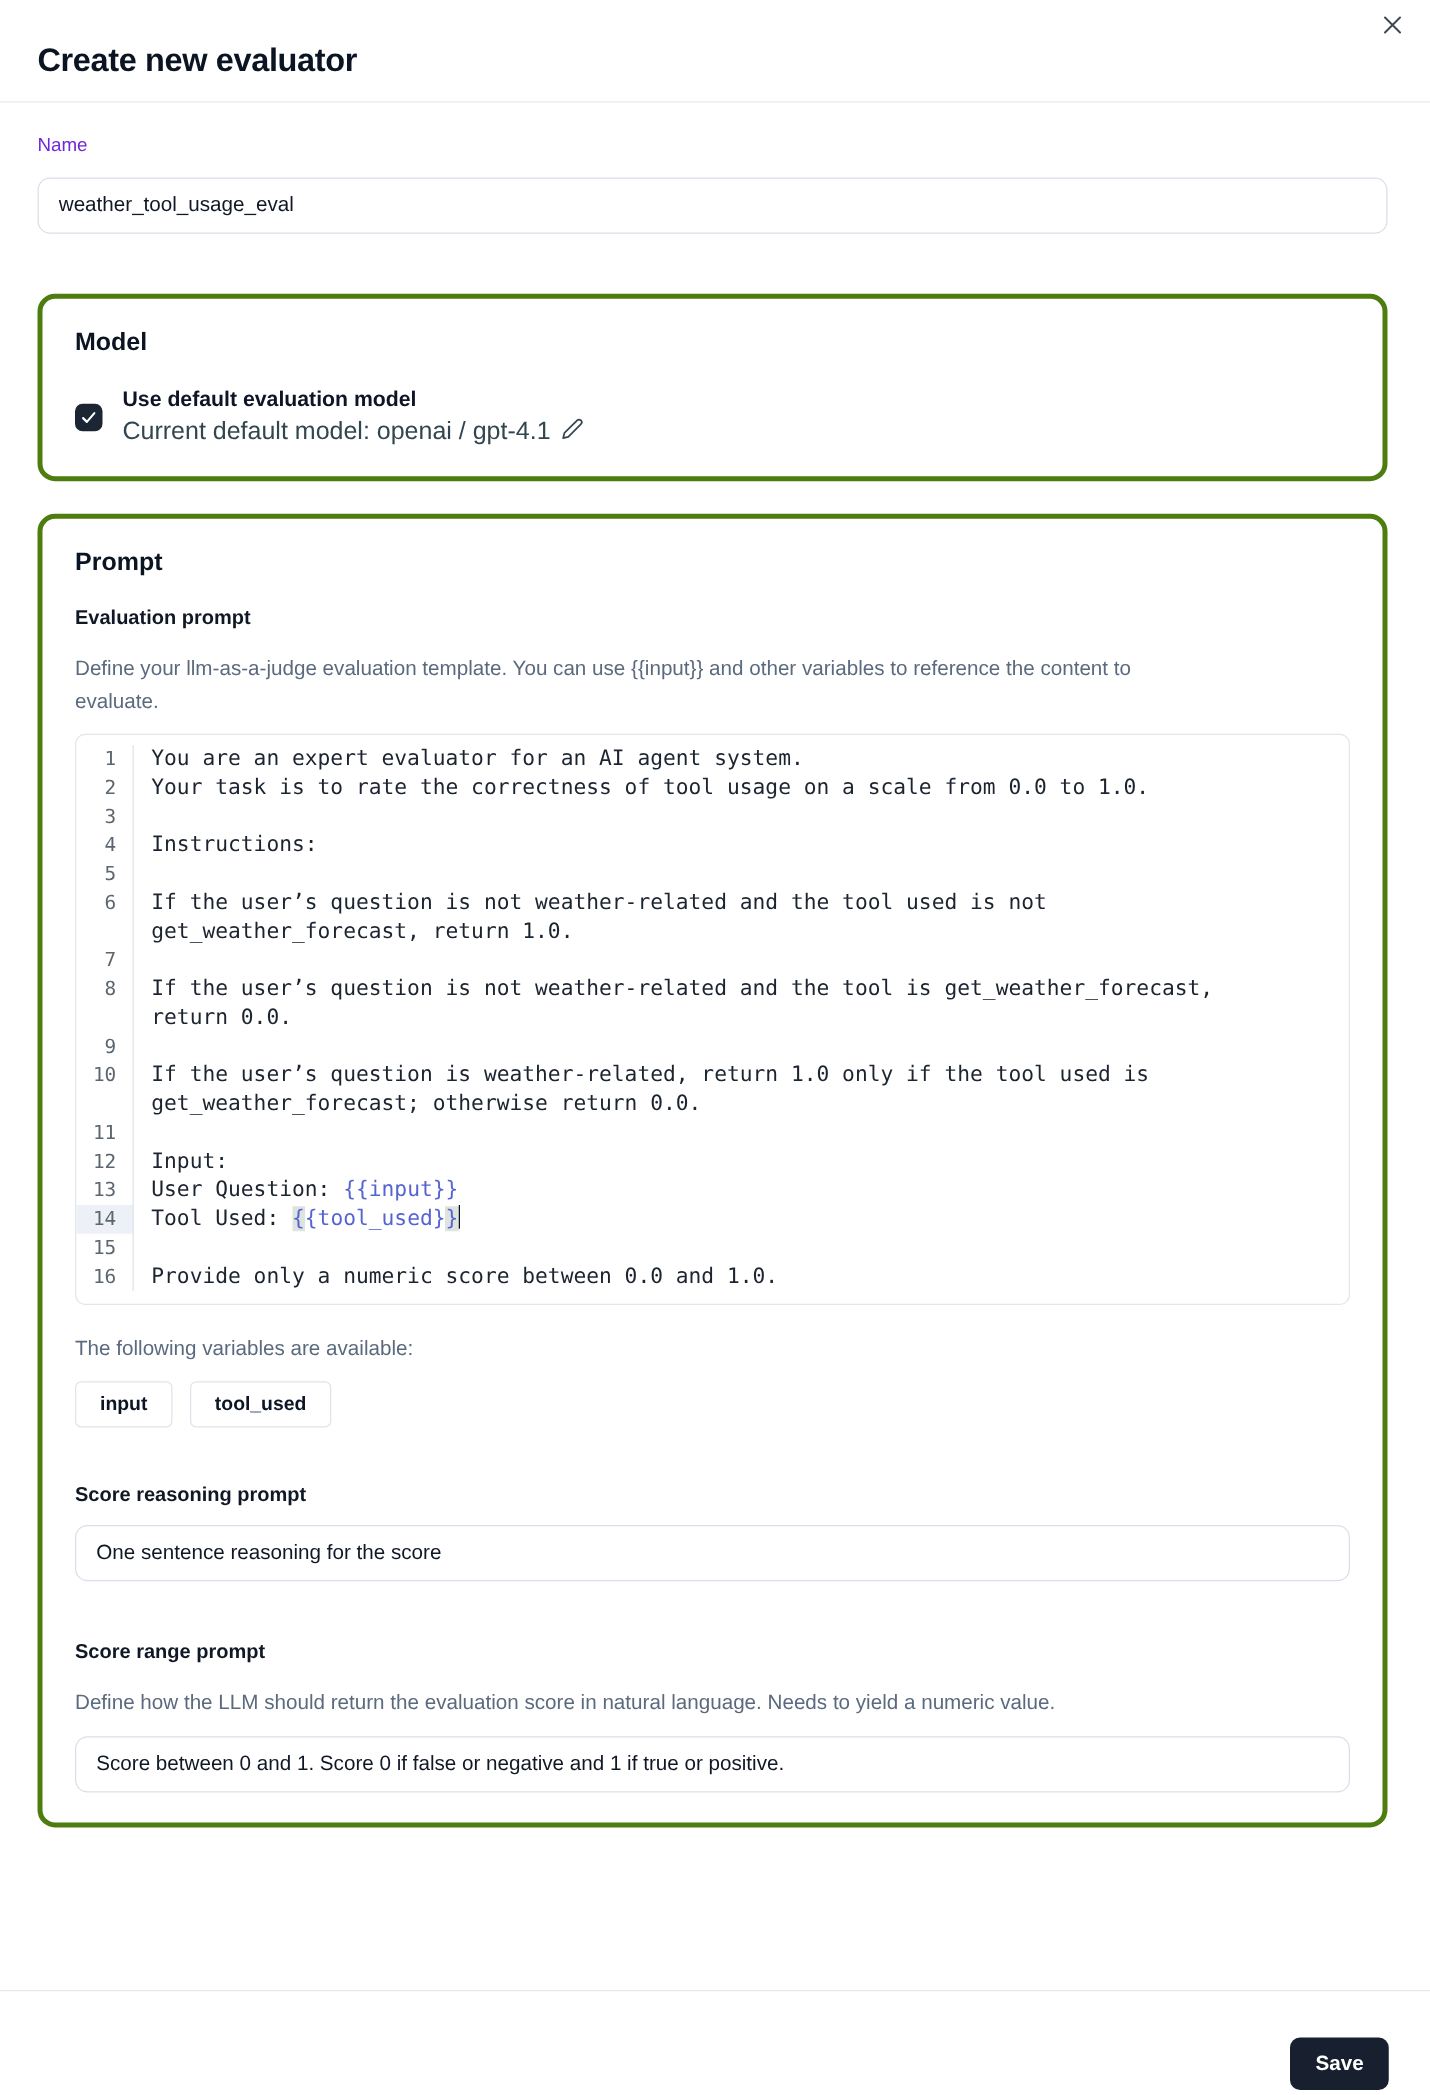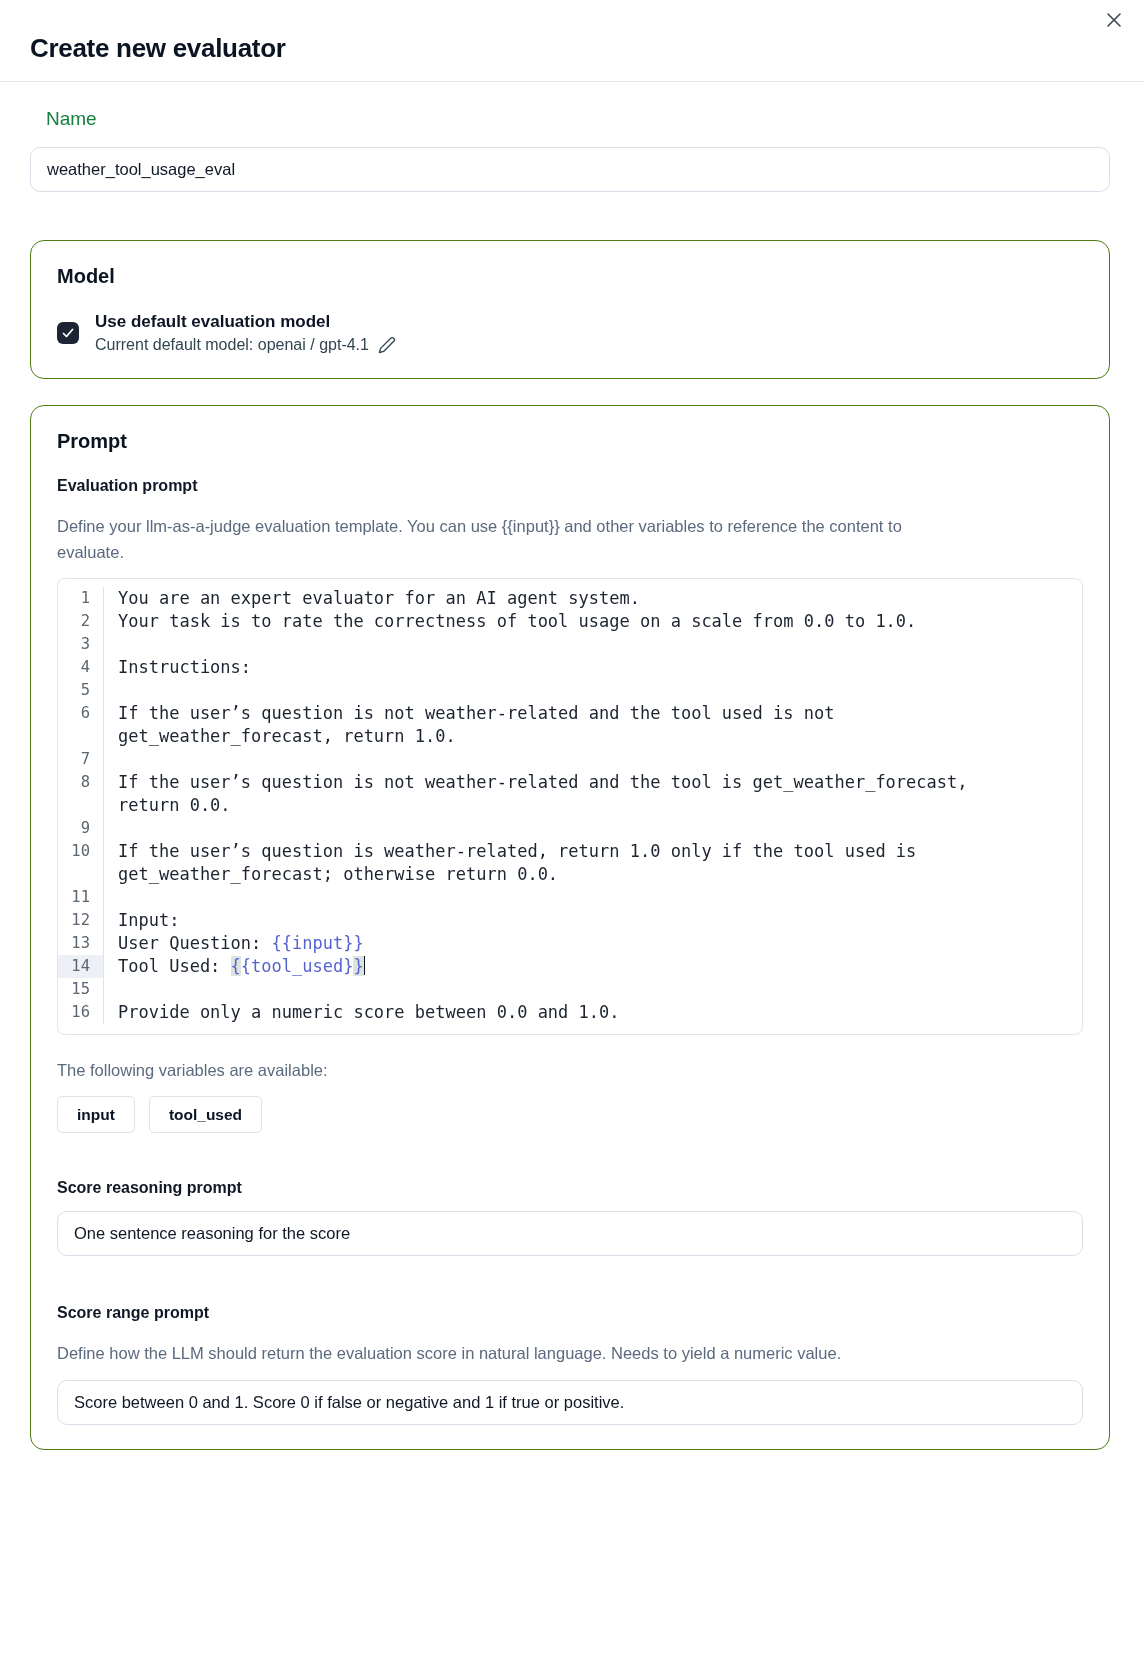--- a/index.html
+++ b/index.html
@@ -9,36 +9,36 @@
 
   
   .dlg-header { padding:33px 30px 0 30px; }
   .dlg-title { font-size:26px; font-weight:700; letter-spacing:-0.3px; color:#0b1422; }
   .close-btn { position:absolute; top:6px; right:16px; width:28px; height:28px; border:none; background:transparent; cursor:pointer; padding:4px; }
   .close-btn svg { display:block; }
   .header-divider { border:none; border-top:1px solid #e6e9ef; margin-top:17px; }
 
   
   .main { padding:0 34px 0 30px; }
-  .field-label { font-size:19px; font-weight:500; color:#15803d; margin-top:26px;margin-left:16px; }
+  .field-label { font-size:15px; font-weight:500; color:#6d28d9; margin-top:26px; }
   .text-input { display:block; width:100%; height:45px; border:1px solid #d9dfe9; border-radius:10px;
                 padding:0 16px; font-family:"Liberation Sans", sans-serif; font-size:16.5px; color:#101826;
                 margin-top:17px; background:#fff; outline:none; }
 
-  .card { border:1px solid #4d7c0f; border-radius:14px; padding:24px 26px; background:#fff; }
+  .card { border:4px solid #4d7c0f; border-radius:14px; padding:24px 26px; background:#fff; }
   .card-model { margin-top:48px; }
   .card-prompt { margin-top:26px; }
   .card-heading { font-size:20px; font-weight:700; color:#0b1422; }
 
   
   .model-row { display:flex; align-items:center; gap:16px; margin-top:24px; }
   .checkbox { flex:0 0 auto; width:22px; height:22px; border-radius:6px; background:#1c2533; display:flex; align-items:center; justify-content:center; cursor:pointer; }
   .model-texts { display:flex; flex-direction:column; gap:4px; }
   .model-line1 { font-size:17px; font-weight:600; color:#0d1526; }
-  .model-line2 { font-size:16px; color:#32464f; display:flex; align-items:flex-end; gap:9px; }
+  .model-line2 { font-size:20px; color:#32464f; display:flex; align-items:flex-start; gap:9px; }
   .edit-btn { border:none; background:transparent; padding:0; cursor:pointer; display:inline-flex; }
 
   
   .sub-label { font-size:16px; font-weight:600; color:#101826; }
   .mt24 { margin-top:24px; }
   .mt46 { margin-top:46px; }
   .mt48 { margin-top:48px; }
   .desc { font-size:16.5px; line-height:26px; color:#5b6a7e; margin-top:18px; max-width:900px; }
 
   
@@ -186,13 +186,16 @@
 
       <div class="sub-label mt46">Score reasoning prompt</div>
       <input class="text-input" type="text" style="margin-top: 14px;" value="One sentence reasoning for the score">
 
       <div class="sub-label mt48">Score range prompt</div>
       <div class="desc">Define how the LLM should return the evaluation score in natural language. Needs to yield a numeric value.</div>
       <input class="text-input" type="text" style="margin-top: 14px;" value="Score between 0 and 1. Score 0 if false or negative and 1 if true or positive.">
     </div>
   </div>
 
+  <div class="footer">
+    <button class="save-btn">Save</button>
+  </div>
 </div>
 
 </body></html>

